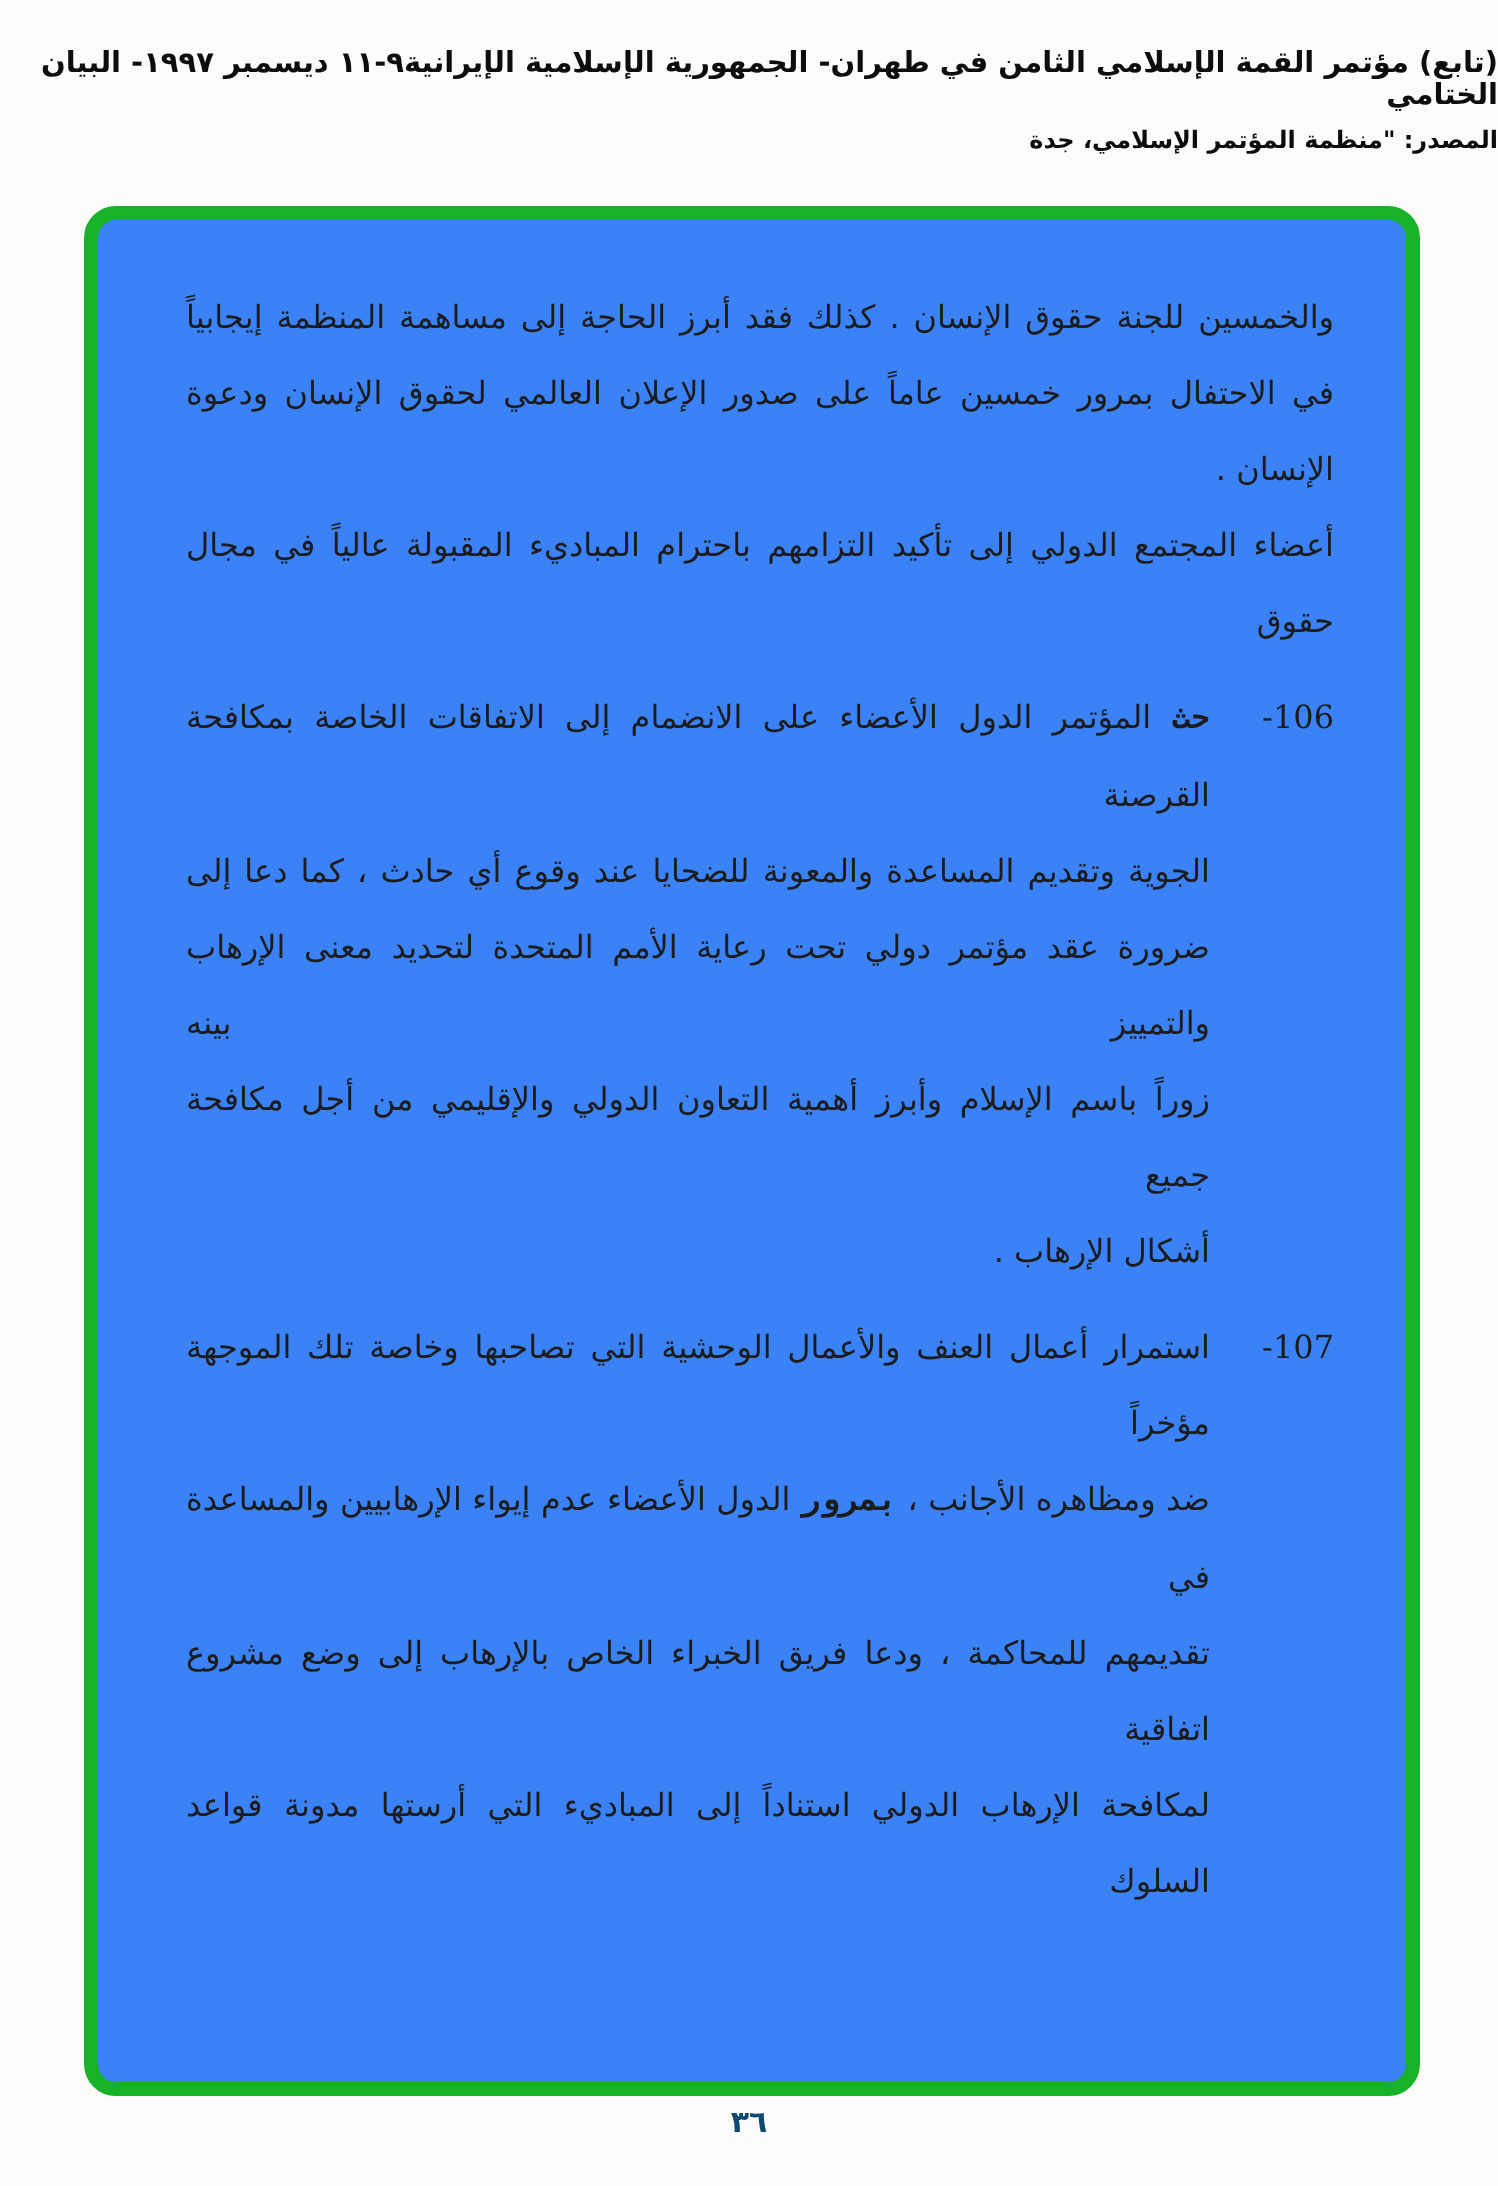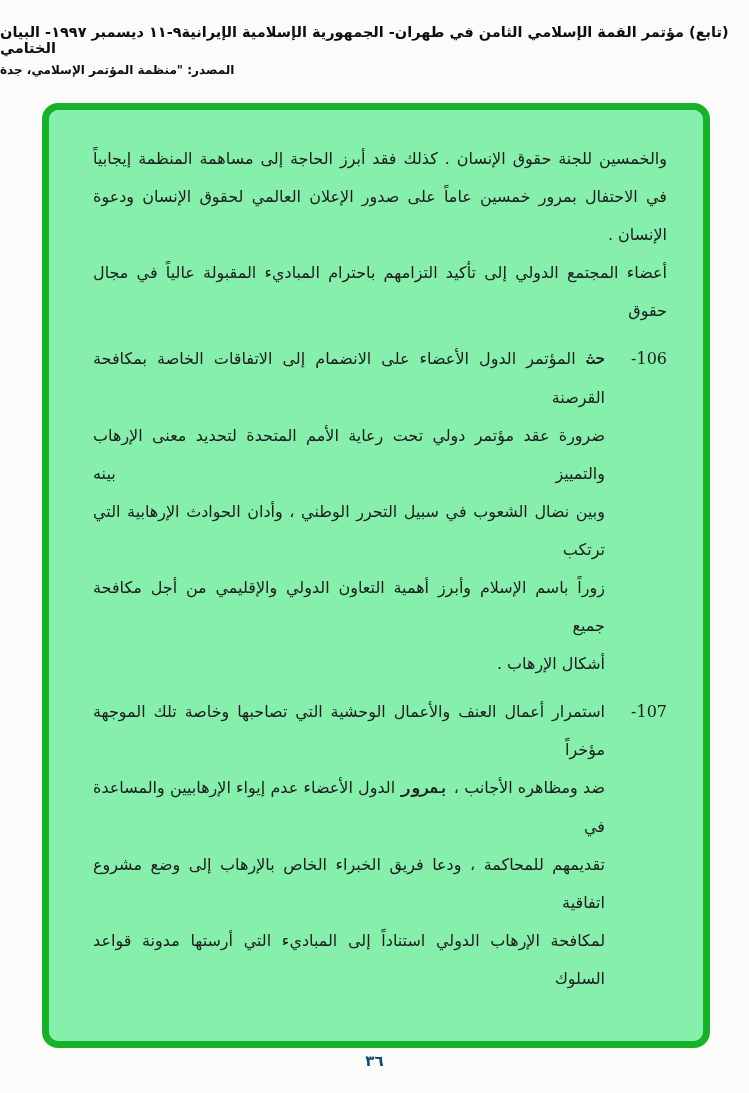--- a/index.html
+++ b/index.html
@@ -8,33 +8,33 @@
     background:#fbfbf9;
     font-family:"DejaVu Sans",sans-serif;
     color:#1c1c1c;
     overflow:hidden;
   }
   .page{position:relative;width:749px;height:1093px;}
 
   
   .header{
     position:absolute;top:24px;left:0;width:100%;
-    text-align:left;direction:rtl;color:#0d0d0d;
+    text-align:right;direction:rtl;color:#0d0d0d;
   }
   .header-line1{font-size:14.5px;font-weight:bold;letter-spacing:-0.2px;}
   .header-line2{font-size:12px;font-weight:bold;margin-top:7px;}
 
   
   .greenbox{
     position:absolute;left:42px;top:103px;
     width:668px;height:945px;
     box-sizing:border-box;
     border:7px solid #17b22a;
     border-radius:16px;
-    background:#86efac;
+    background:#3b82f6;
     overflow:hidden;
   }
   .content{
     direction:rtl;
     padding:30px 36px 16px 44px;
     font-size:16px;
     line-height:38px;
   }
 
   .para{display:flex;margin-bottom:10px;}
@@ -79,22 +79,22 @@
             <div class="line"><span>في الاحتفال بمرور خمسين عاماً على صدور الإعلان العالمي لحقوق الإنسان ودعوة</span></div>
             <div class="line last"><span>الإنسان .</span></div>
             <div class="line"><span>أعضاء المجتمع الدولي إلى تأكيد التزامهم باحترام المباديء المقبولة عالياً في مجال حقوق</span></div>
           </div>
       </div>
 
       <div class="para">
         <div class="num">-106</div>
         <div class="lines">
             <div class="line"><span></span><b>حث</b><span> المؤتمر الدول الأعضاء على الانضمام إلى الاتفاقات الخاصة بمكافحة القرصنة</span></div>
+            <div class="line"><span>الجوية وتقديم المساعدة والمعونة للضحايا عند وقوع أي حادث ، كما دعا إلى</span></div>
             <div class="line"><span>ضرورة عقد مؤتمر دولي تحت رعاية الأمم المتحدة لتحديد معنى الإرهاب والتمييز بينه</span></div>
-            <div class="line"><span>وبين نضال الشعوب في سبيل التحرر الوطني ، وأدان الحوادث الإرهابية التي ترتكب</span></div>
             <div class="line"><span>زوراً باسم الإسلام وأبرز أهمية التعاون الدولي والإقليمي من أجل مكافحة جميع</span></div>
             <div class="line last"><span>أشكال الإرهاب .</span></div>
           </div>
       </div>
 
       <div class="para">
         <div class="num">-107</div>
         <div class="lines">
             <div class="line"><span>استمرار أعمال العنف والأعمال الوحشية التي تصاحبها وخاصة تلك الموجهة مؤخراً</span></div>
             <div class="line"><span>ضد ومظاهره الأجانب ، </span><b>بمرور</b><span> الدول الأعضاء عدم إيواء الإرهابيين والمساعدة في</span></div>

